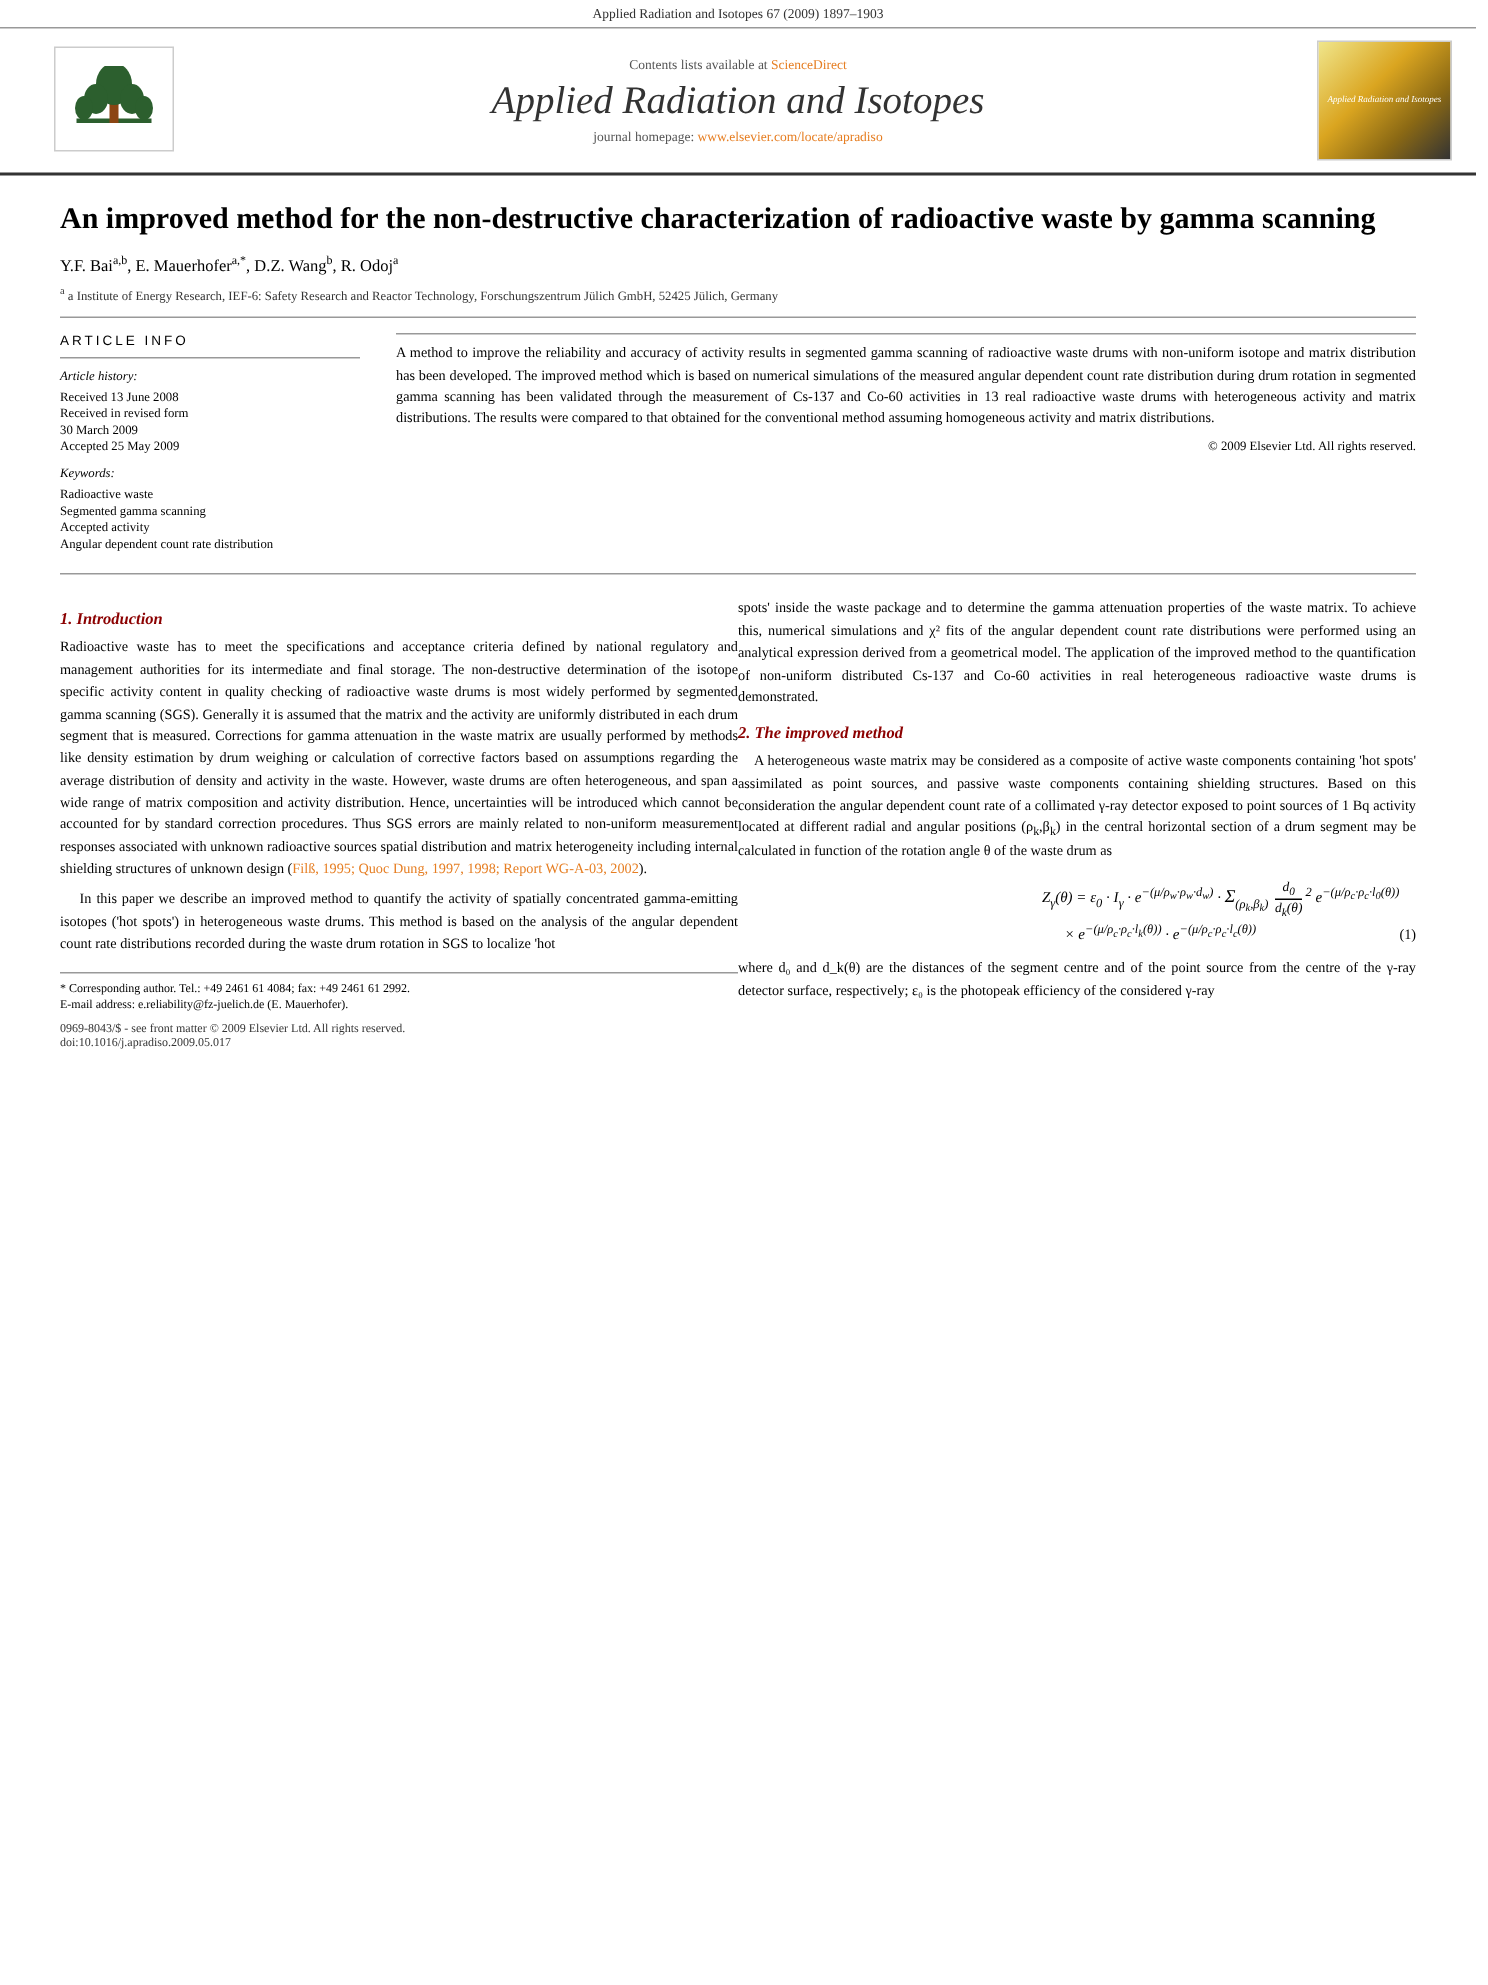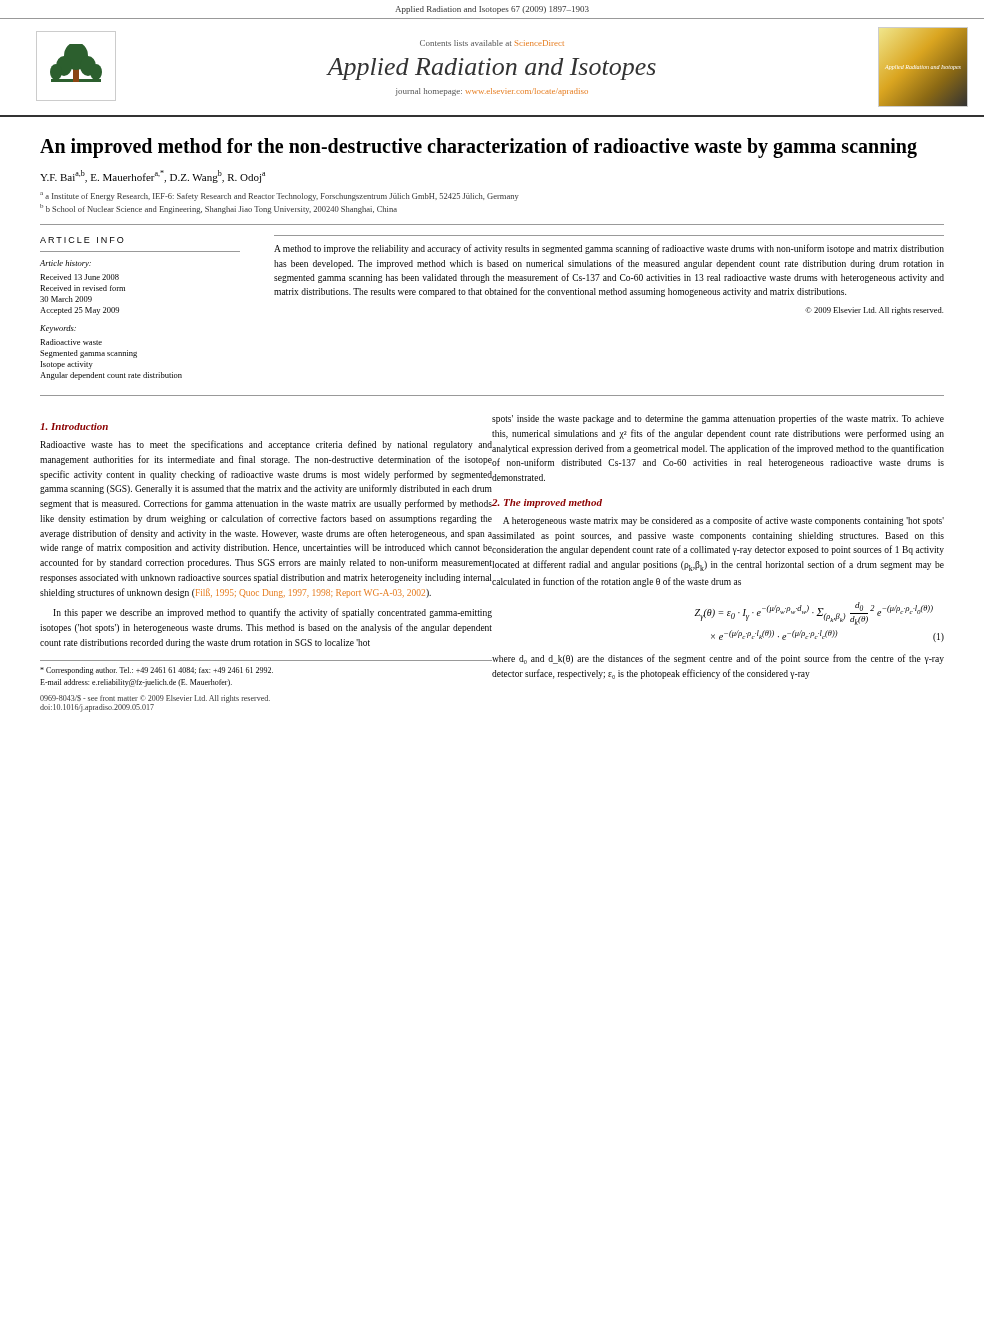--- a/index.html
+++ b/index.html
@@ -139,21 +139,21 @@
     }
     hr.divider {
       border: none;
       border-top: 1px solid #999;
       margin: 8px 0;
     }
 
     
     .two-col {
       display: flex;
-      gap: 34px;
+      gap: 24px;
       margin-top: 10px;
     }
     .col-left {
       width: 200px;
       flex-shrink: 0;
     }
     .col-right {
       flex: 1;
     }
     .section-header {
@@ -304,40 +304,39 @@
 
     <div class="authors">
       <span>Y.F. Bai</span><sup class="author-sup">a,b</sup>,
       <span>E. Mauerhofer</span><sup class="author-sup">a,*</sup>,
       <span>D.Z. Wang</span><sup class="author-sup">b</sup>,
       <span>R. Odoj</span><sup class="author-sup">a</sup>
     </div>
 
     <div class="affiliations">
       <div class="affil-line"><sup style="font-size:7px;">a</sup> <span>a Institute of Energy Research, IEF-6: Safety Research and Reactor Technology, Forschungszentrum Jülich GmbH, 52425 Jülich, Germany</span></div>
-      <div class="affil-line"><sup style="font-size:7px;">b</sup> <span>b School of Nuclear Science and Engineering, Shanghai Jiao Tong University, 200240 Shanghai, China</span></div>
     </div>
 
     <hr class="divider">
 
     <div class="two-col">
       <div class="col-left">
         <div class="section-header">Article Info</div>
         <div class="article-info-box">
           <div class="info-label">Article history:</div>
           <div class="info-value">Received 13 June 2008</div>
           <div class="info-value">Received in revised form</div>
           <div class="info-value">30 March 2009</div>
           <div class="info-value">Accepted 25 May 2009</div>
 
           <div class="keywords-section">
             <div class="keywords-label">Keywords:</div>
             <div class="keyword-item">Radioactive waste</div>
             <div class="keyword-item">Segmented gamma scanning</div>
-            <div class="keyword-item">Isotope activity</div>
+            <div class="keyword-item">Accepted activity</div>
             <div class="keyword-item">Angular dependent count rate distribution</div>
           </div>
         </div>
       </div>
 
       <div class="col-right">
         <div class="abstract-box">
           <p class="abstract-text">A method to improve the reliability and accuracy of activity results in segmented gamma scanning of radioactive waste drums with non-uniform isotope and matrix distribution has been developed. The improved method which is based on numerical simulations of the measured angular dependent count rate distribution during drum rotation in segmented gamma scanning has been validated through the measurement of Cs-137 and Co-60 activities in 13 real radioactive waste drums with heterogeneous activity and matrix distributions. The results were compared to that obtained for the conventional method assuming homogeneous activity and matrix distributions.</p>
           <div class="copyright-line">© 2009 Elsevier Ltd. All rights reserved.</div>
         </div>

